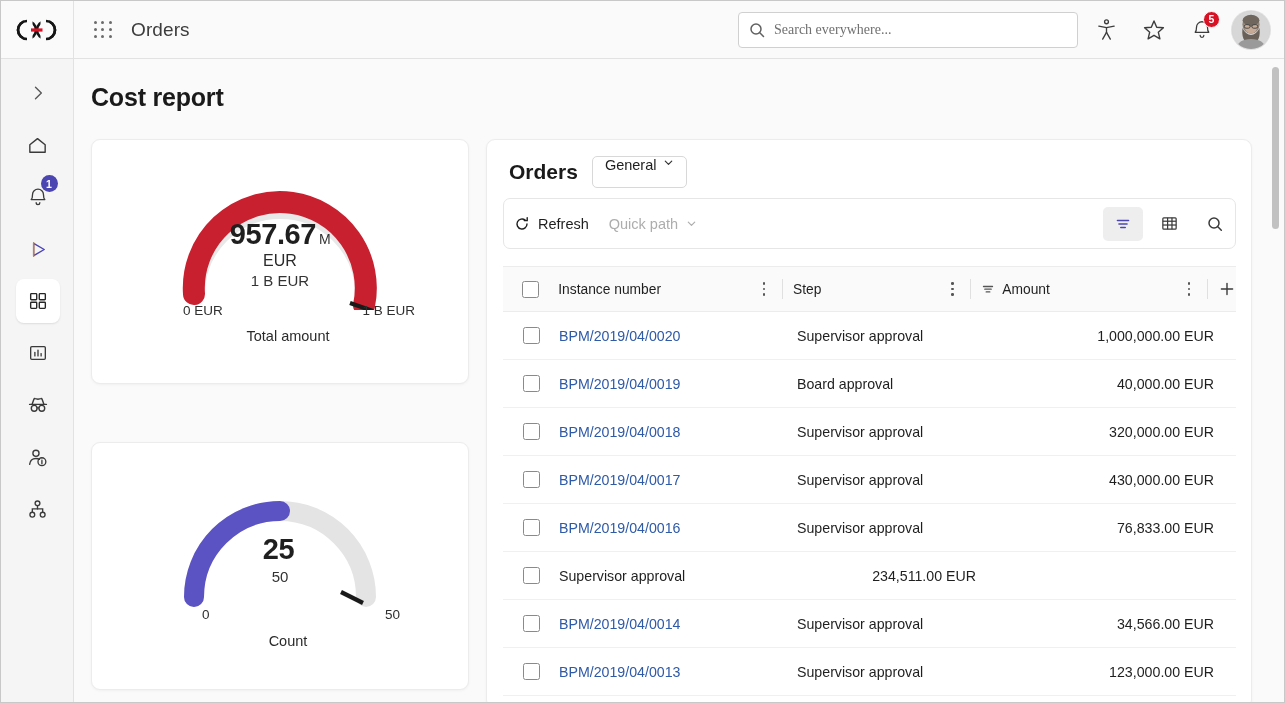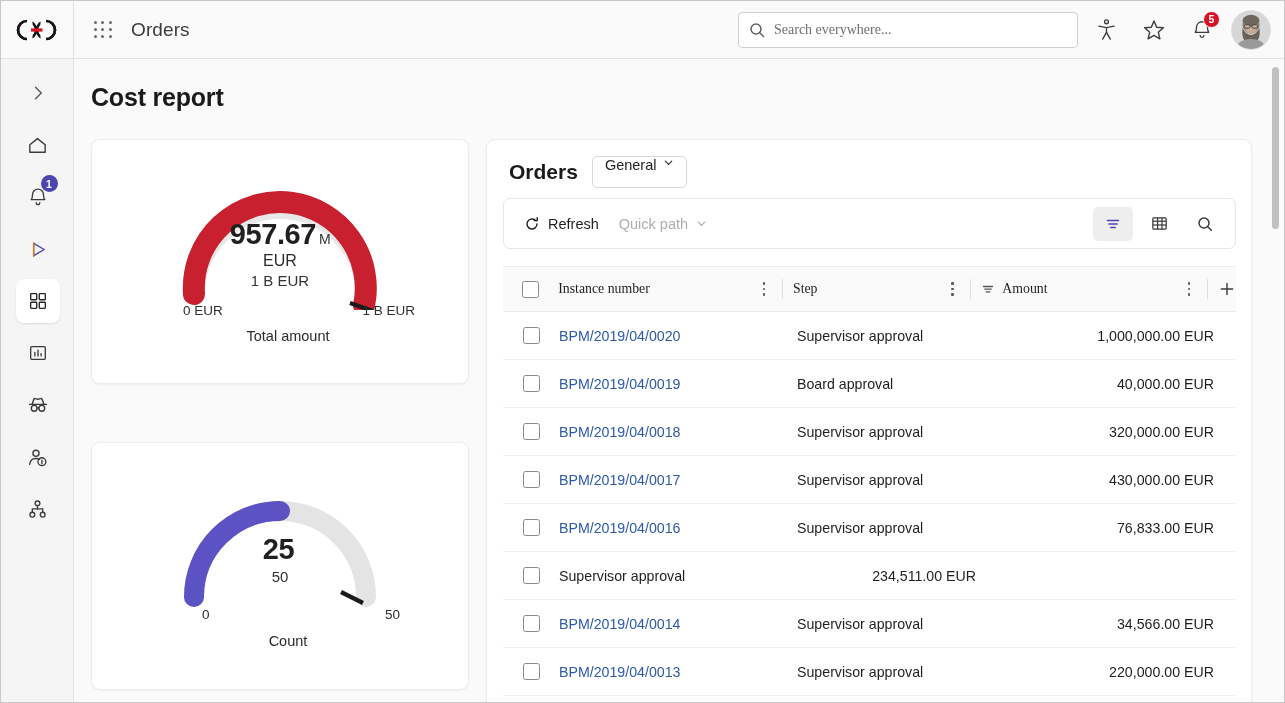--- a/index.html
+++ b/index.html
@@ -157,21 +157,21 @@
     height: 32px; padding: 0 12px;
     border: 1px solid #d8d8d8; border-radius: 5px;
     background: #fff; display: flex; align-items: flex-start; gap: 7px;
     font-size: 14.5px; color: #1f1f1f; cursor: pointer;
   }
   .toolbar {
     position: absolute; left: 16px; top: 58px;
     width: 733px; height: 51px;
     border: 1px solid #e6e6e6; border-radius: 7px;
     background: #fff;
-    display: flex; align-items: center; padding: 0 10px;
+    display: flex; align-items: center; padding: 0 0;
   }
   .tb-btn {
     display: flex; align-items: center; gap: 8px;
     height: 34px; padding: 0 10px; border-radius: 5px;
     font-size: 14.5px; color: #1f1f1f; cursor: pointer;
   }
   .tb-btn.muted { color: #adadad; }
   .toolbar-right { margin-left: auto; display: flex; align-items: center; gap: 6px; }
   .icon-btn {
     width: 40px; height: 34px; border-radius: 5px;
@@ -193,21 +193,21 @@
   .cb {
     width: 17px; height: 17px;
     border: 1.4px solid #8a8a8a; border-radius: 2.5px;
     background: #fff; cursor: pointer; flex: none;
   }
   .c-check { width: 56px; display: flex; justify-content: center; }
   .c-inst  { width: 238px; }
   .c-step  { width: 191px; }
   .c-amt   { width: 180px; text-align: right; }
   .th-txt { font-size: 13.8px; color: #1f1f1f; }
-  .th-cell { display: flex; align-items: center; height: 46px; font-family: Liberation Serif, serif; }
+  .th-cell { display: flex; align-items: center; height: 46px; }
   .kebab { width: 16px; display:flex; flex-direction: column; align-items: center; gap: 2.5px; cursor: pointer; }
   .kebab i { width: 2.7px; height: 2.7px; border-radius: 50%; background: #555; display: block; }
   .vsep { width: 1px; height: 20px; background: #e0e0e0; margin: 0 10px; }
   .t-row {
     height: 48px; display: flex; align-items: center;
     border-bottom: 1px solid #f0f0f0;
   }
   .cell-link { font-size: 14.2px; color: #2e5aa8; cursor: pointer; }
   .cell-txt { font-size: 14.2px; color: #1f1f1f; }
   .cell-amt { font-size: 14.2px; color: #1f1f1f; text-align: right; }
@@ -611,21 +611,21 @@
               <div class="c-step"><span class="cell-txt">Supervisor approval</span></div>
               <div class="c-amt" style="width:226px"><span class="cell-amt">34,566.00 EUR</span></div>
               <div style="flex:1"></div>
             </div>
             <div class="t-row">
               <div class="c-check">
                 <div class="cb"></div>
               </div>
               <div class="c-inst"><span class="cell-link">BPM/2019/04/0013</span></div>
               <div class="c-step"><span class="cell-txt">Supervisor approval</span></div>
-              <div class="c-amt" style="width:226px"><span class="cell-amt">220,000.00 EUR</span></div>
+              <div class="c-amt" style="width:226px"><span class="cell-amt">123,000.00 EUR</span></div>
               <div style="flex:1"></div>
             </div>
           </div>
       </div>
     </div>
   </div>
 
   <div class="scrollbar-track">
     <div class="scrollbar-thumb"></div>
   </div>

